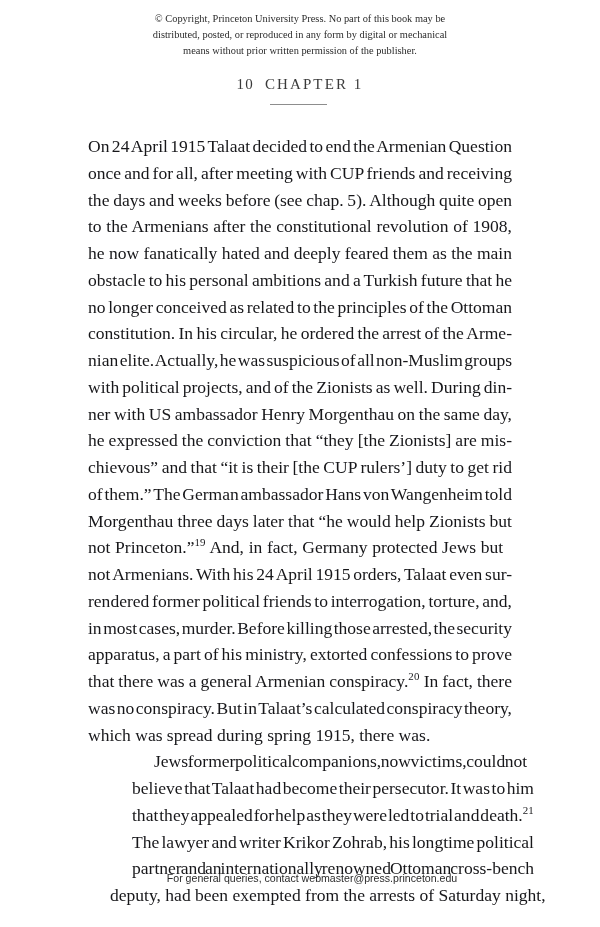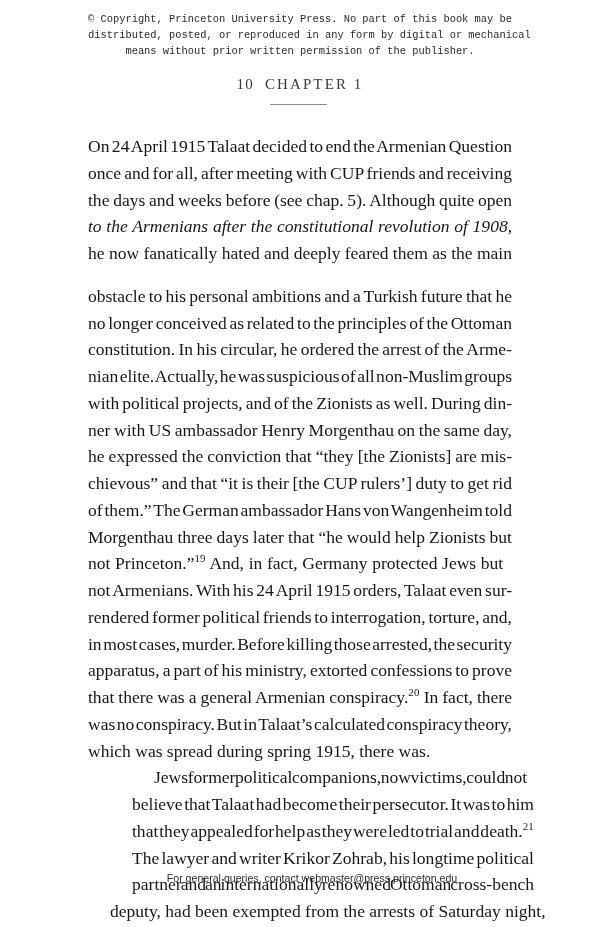--- a/index.html
+++ b/index.html
@@ -15,21 +15,21 @@
     -webkit-font-smoothing: antialiased;
   }
 
   
   .copyright-notice {
     position: absolute;
     left: 88px;
     top: 11px;
     width: 424px;
     text-align: center;
-    font-family: Liberation Mono, monospace;
+    font-family: Liberation Serif, serif;
     font-size: 10.4px;
     line-height: 16.2px;
     color: #2b2b2b;
   }
   .copyright-notice .cline { display: block; white-space: nowrap; }
 
   
   .running-head {
     position: absolute;
     left: 88px;
@@ -120,23 +120,23 @@
 </div>
 
 <div class="section-rule"></div>
 
 <div class="body-column">
 
   <p class="body-paragraph">
     <span class="line"><span class="j" style="word-spacing: -1.94531px;">On 24 April 1915 Talaat decided to end the Armenian Question</span></span>
     <span class="line"><span class="j" style="word-spacing: -1.3px;">once and for all, after meeting with CUP friends and receiving</span></span>
     <span class="line"><span class="j" style="word-spacing: -0.635938px;">the days and weeks before (see chap. 5). Although quite open</span></span>
-    <span class="line"><span class="j" style="word-spacing: 0.355469px; font-style: italic;">to the Armenians after the constitutional revolution of 1908,</span></span>
+    <span class="line"><span class="j" style="word-spacing: 0.355469px;">to the Armenians after the constitutional revolution of 1908,</span></span>
     <span class="line"><span class="j" style="word-spacing: -0.046875px;">he now fanatically hated and deeply feared them as the main</span></span>
-    <span class="line"><span class="j" style="word-spacing: -1.12969px; margin-top: 16px;">obstacle to his personal ambitions and a Turkish future that he</span></span>
+    <span class="line"><span class="j" style="word-spacing: -1.12969px;">obstacle to his personal ambitions and a Turkish future that he</span></span>
     <span class="line"><span class="j" style="word-spacing: -1.70625px;">no longer conceived as related to the principles of the Ottoman</span></span>
     <span class="line"><span class="j" style="word-spacing: -1.05156px;">constitution. In his circular, he ordered the arrest of the Arme-</span></span>
     <span class="line"><span class="j" style="word-spacing: -2.91493px;">nian elite. Actually, he was suspicious of all non-Muslim groups</span></span>
     <span class="line"><span class="j" style="word-spacing: -1.32344px;">with political projects, and of the Zionists as well. During din-</span></span>
     <span class="line"><span class="j" style="word-spacing: -0.765625px;">ner with US ambassador Henry Morgenthau on the same day,</span></span>
     <span class="line"><span class="j" style="word-spacing: -0.328125px;">he expressed the conviction that “they [the Zionists] are mis-</span></span>
     <span class="line"><span class="j" style="word-spacing: -0.803385px;">chievous” and that “it is their [the CUP rulers’] duty to get rid</span></span>
     <span class="line"><span class="j" style="word-spacing: -2.54883px;">of them.” The German ambassador Hans von Wangenheim told</span></span>
     <span class="line"><span class="j" style="word-spacing: -0.296875px;">Morgenthau three days later that “he would help Zionists but</span></span>
     <span class="line"><span class="j" style="word-spacing: 0.287109px;"><span>not Princeton.”</span><sup class="footnote-marker">19</sup><span> And, in fact, Germany protected Jews but</span></span></span>

